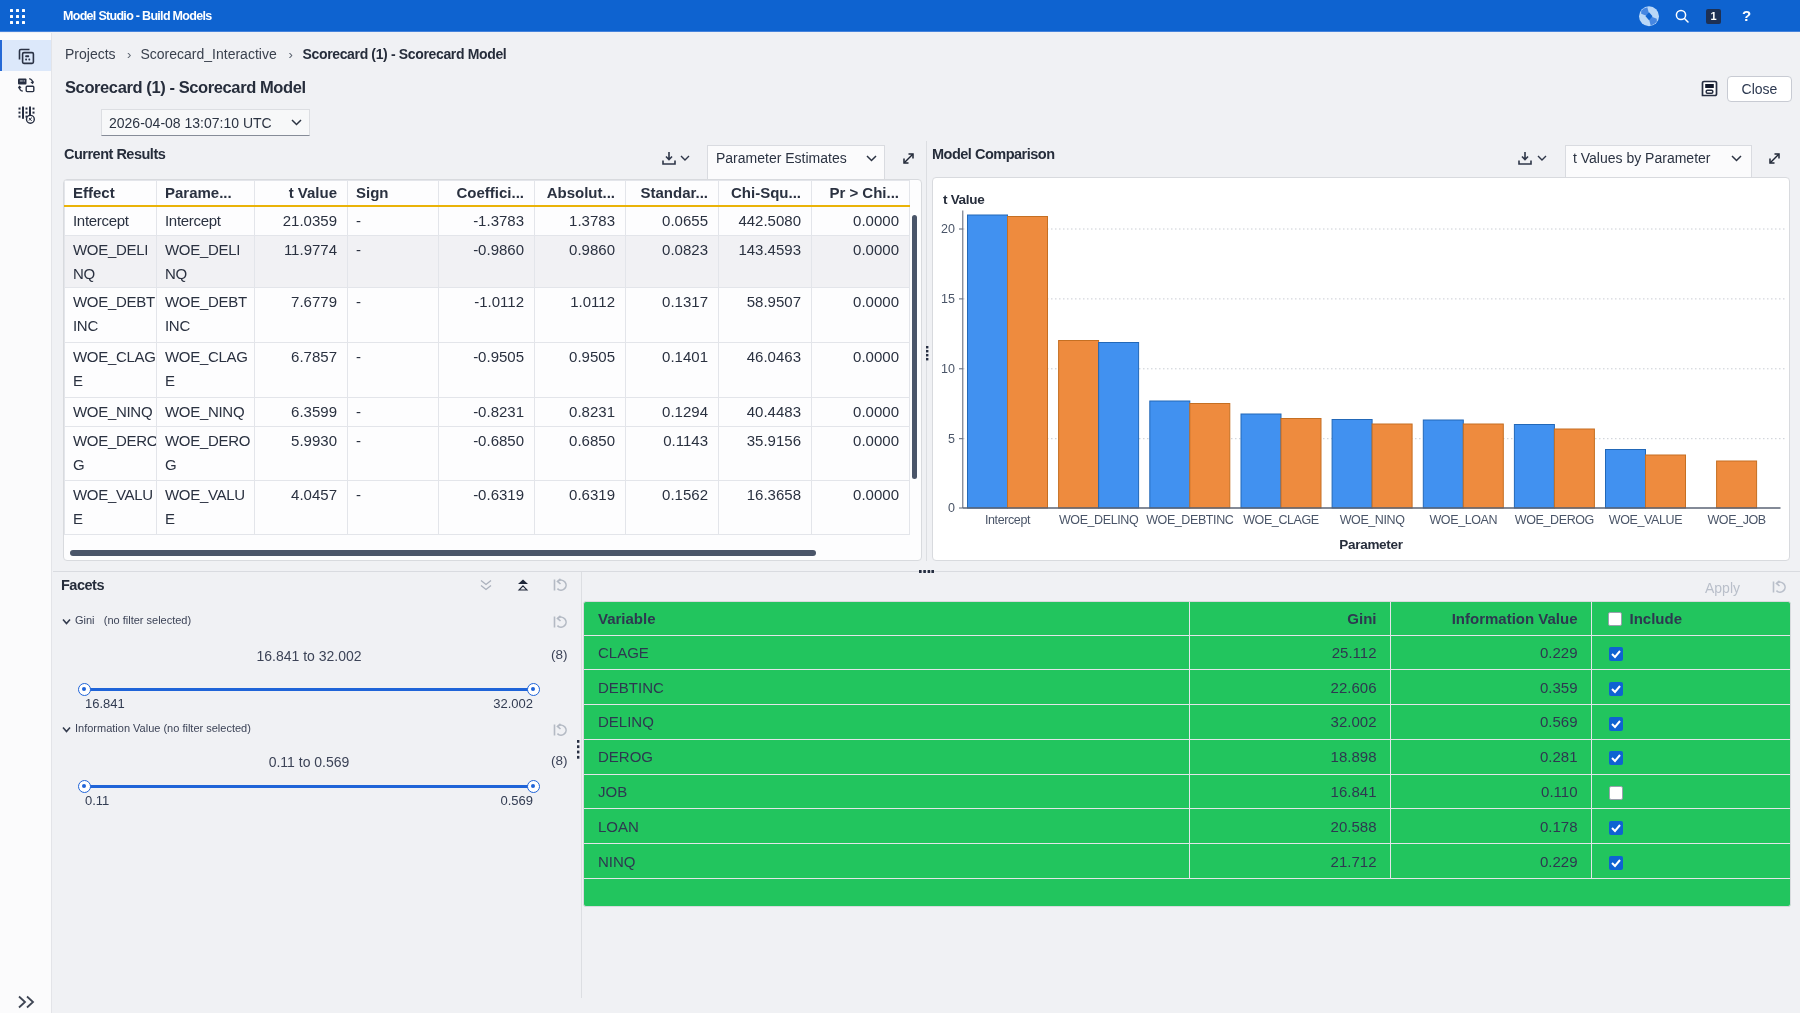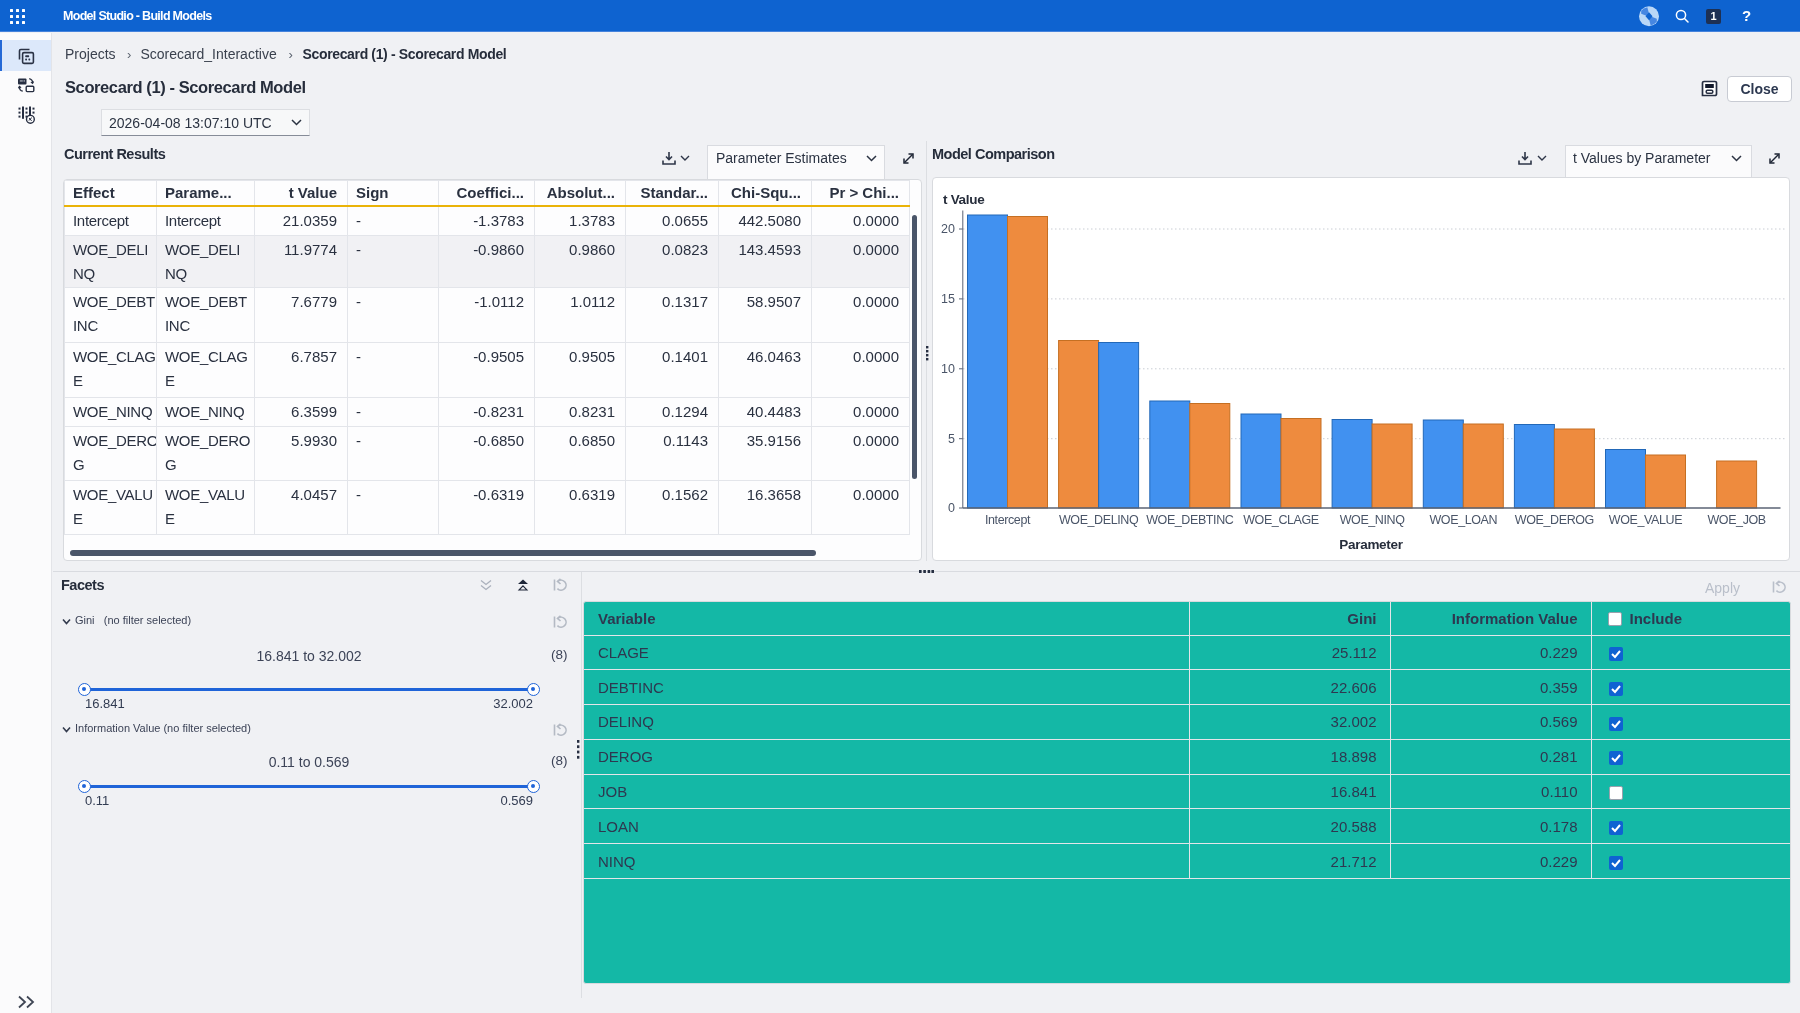--- a/index.html
+++ b/index.html
@@ -8,37 +8,37 @@
   body { position:relative; color:#28303f; }
   
   #topbar { position:absolute; left:0; top:0; width:1800px; height:32px; background:#0e63d0; border-bottom:1px solid #4583dc; }
   #topbar .apptitle { position:absolute; left:63px; top:9px; font-size:12.5px; font-weight:bold; color:#ffffff; letter-spacing:-0.7px; }
   
   #sidebar { position:absolute; left:0; top:33px; width:52px; height:980px; background:#fbfbfc; border-right:1px solid #e3e4e8; }
   #sb-sel { position:absolute; left:0; top:7px; width:51px; height:31px; background:#dce8fa; border-left:2px solid #2569d6; }
   
   .crumb { position:absolute; top:46px; font-size:14px; color:#3a414e; }
   #pagetitle { position:absolute; left:65px; top:78px; font-size:16.5px; font-weight:bold; color:#262d3b; letter-spacing:-0.4px; }
-  #closebtn { position:absolute; left:1727px; top:76px; width:65px; height:26px; background:#ffffff; border:1px solid #c8cbd3; border-radius:4px; font-size:14px; color:#2c3850; text-align:center; line-height:24px;font-weight:bold; }
+  #closebtn { position:absolute; left:1727px; top:76px; width:65px; height:26px; background:#ffffff; border:1px solid #c8cbd3; border-radius:4px; font-size:14px; color:#2c3850; text-align:center; line-height:24px; }
   #datedd { position:absolute; left:60px; top:109px; width:209px; height:27px; background:#f7f8f9; border:1px solid #dcdee2; border-bottom:1px solid #868c98; font-size:14px; color:#2b3342;margin-left:41px; }
   #datedd span { position:absolute; left:7px; top:5px; }
   
   .paneltitle { position:absolute; font-size:14.5px; font-weight:bold; color:#262d3b; letter-spacing:-0.5px; }
   .ddbox { position:absolute; height:36px; background:#fbfbfc; border:1px solid #d9dbe0; border-bottom:2px solid #7f8694; font-size:14px; color:#2b3342; white-space:nowrap; }
   
   #card1 { position:absolute; left:63px; top:179px; width:859px; height:382px; background:#fdfdfe; border:1px solid #d8dade; border-radius:4px; overflow:hidden; }
   #t1 { border-collapse:collapse; table-layout:fixed; width:845px; font-size:15px; color:#2a3140; }
   #t1 td, #t1 th { border:1px solid #e3e5ea; vertical-align:top; padding:2px 0 0 8px; line-height:24.5px; text-align:left; font-weight:normal; overflow:hidden; white-space:normal; }
   #t1 th { font-weight:bold; padding-top:0px; line-height:24px; border-bottom:2px solid #eab308; }
   #t1 .num { text-align:right; padding-right:10px; padding-left:0; }
   #t1 tr.shade td { background:#f1f1f4; }
   #t1 td:first-child, #t1 td:nth-child(2) { letter-spacing:-0.3px; }
   .sbthumb { position:absolute; background:#4a5569; border-radius:3px; }
   
-  #card2 { position:absolute; left:583px; top:601px; width:1208px; height:383px; background:#14b8a6; border:1px solid #d8dade; border-radius:3px; overflow:hidden; }
+  #card2 { position:absolute; left:583px; top:601px; width:1208px; height:306px; background:#22c55e; border:1px solid #d8dade; border-radius:3px; overflow:hidden; }
   #t2 { border-collapse:collapse; table-layout:fixed; width:1206px; font-size:15px; color:#2e3850; }
   #t2 td, #t2 th { border-right:1px solid #e3e5e9; border-bottom:1px solid #e3e5e9; height:34.8px; padding:0 0 0 14px; text-align:left; font-weight:normal; vertical-align:middle; }
   #t2 th { font-weight:bold; height:33px; }
   #t2 .num { text-align:right; padding-right:13px; padding-left:0; }
   #t2 td:last-child, #t2 th:last-child { border-right:none; }
   .cb { display:inline-block; width:14px; height:14px; border-radius:2px; vertical-align:middle; }
   .cb.on { background:#0f62d2; }
   .cb.off { background:#ffffff; border:1.5px solid #9aa1ad; }
   
   .facet-label { position:absolute; font-size:11px; color:#3c4357; }

